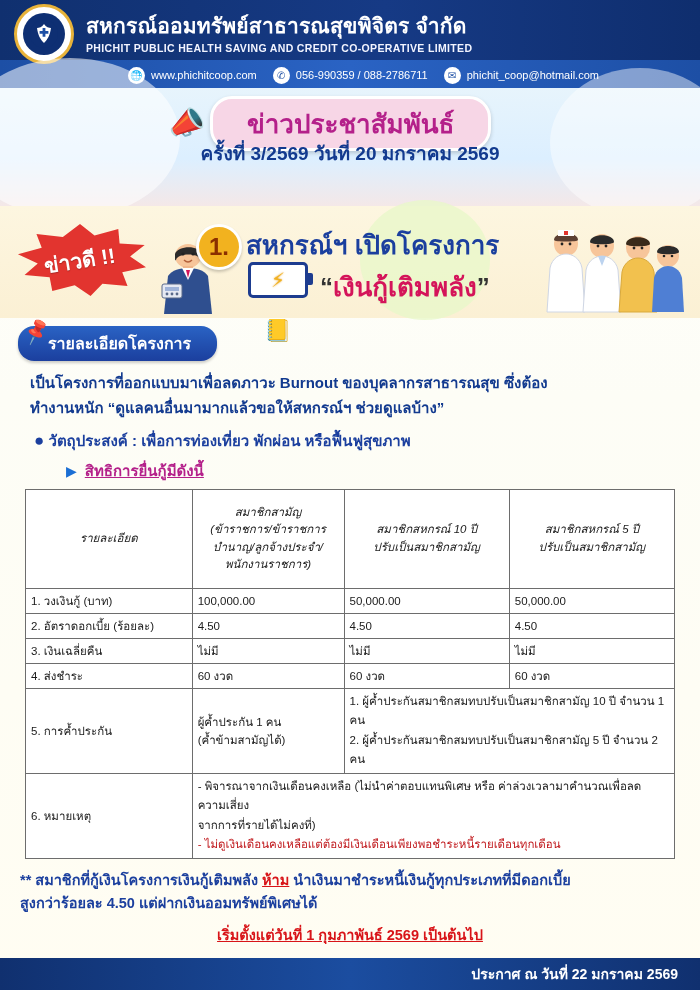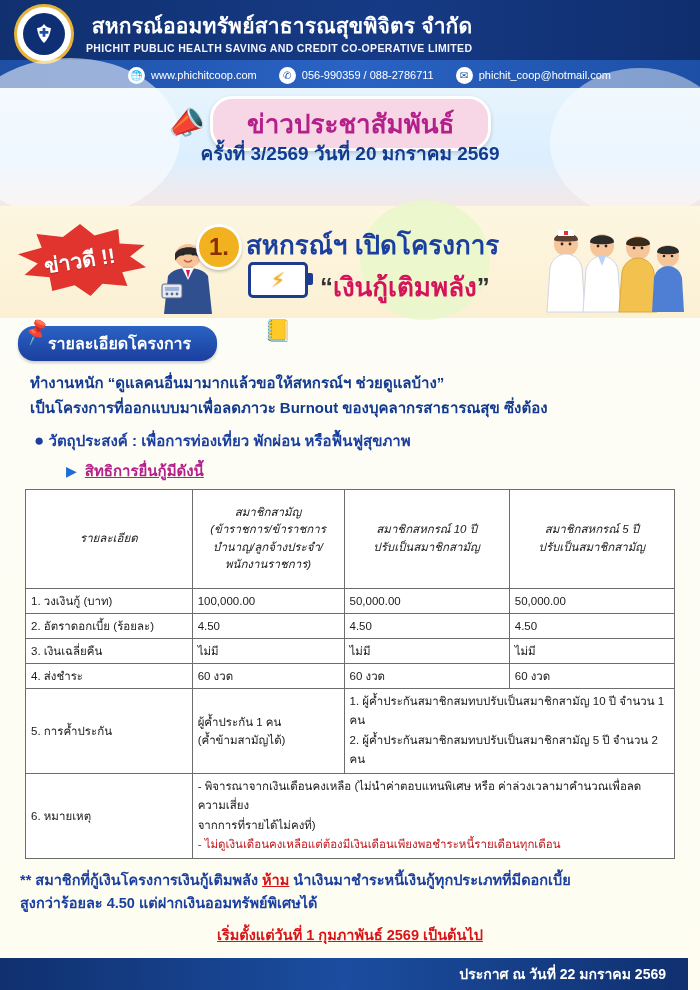--- a/index.html
+++ b/index.html
@@ -8,32 +8,32 @@
     font-family:"Liberation Sans","DejaVu Sans",sans-serif;
     background:#ffffff;
     overflow:hidden;
   }
   .page{position:relative;width:700px;height:990px;overflow:hidden;
         background:linear-gradient(180deg,#ffffff 0%,#fdfdf6 40%,#fffdf2 100%);}
 
   
   .header{position:relative;height:88px;background:#0f2e6e;
           background:linear-gradient(90deg,#10306f 0%,#163a85 55%,#0f2e6e 100%);}
-  .hdr-top{display:flex;align-items:center;padding:8px 0 0 14px;height:52px;text-align:right;}
+  .hdr-top{display:flex;align-items:center;padding:8px 0 0 14px;height:52px;}
   .logo{width:54px;height:54px;border-radius:50%;background:#fff;
         border:3px solid #e8b33a;display:flex;align-items:center;justify-content:center;
         flex:none;margin-right:12px;overflow:hidden;position:relative;}
   .logo .inner{width:42px;height:42px;border-radius:50%;background:#0e2f73;
         display:flex;align-items:center;justify-content:center;}
   .logo .inner svg{display:block;}
   .hdr-txt{color:#fff;line-height:1.15;}
   .hdr-th{font-size:21px;font-weight:bold;letter-spacing:.2px;}
   .hdr-en{font-size:10.5px;font-weight:bold;letter-spacing:.35px;margin-top:3px;color:#f2f4ff;}
   .hdr-bar{height:30px;background:linear-gradient(90deg,#1d4fa5 0%,#2a63c4 50%,#1d4fa5 100%);
-           display:flex;align-items:center;padding-left:128px;gap:22px;color:#fff;font-size:11px;}
+           display:flex;align-items:center;padding-left:128px;gap:16px;color:#fff;font-size:11px;}
   .hdr-item{display:flex;align-items:center;gap:6px;}
   .cicon{width:17px;height:17px;border-radius:50%;background:#fff;color:#1d4fa5;
          display:flex;align-items:center;justify-content:center;font-size:10px;font-weight:bold;}
 
   
   .banner{position:relative;height:118px;background:#dff1fb;
           background:linear-gradient(180deg,#e7f4fc 0%,#dcefff 60%,#f4e8e8 100%);}
   .banner:before{content:"";position:absolute;left:-40px;top:-30px;width:220px;height:160px;
      border-radius:50%;background:rgba(255,255,255,.55);}
   .banner:after{content:"";position:absolute;right:-30px;top:-20px;width:180px;height:150px;
@@ -99,21 +99,21 @@
   .col3{width:166px;}
   .col4{width:166px;}
   td.tall{line-height:1.7;}
   .note-red{color:#c0181c;}
 
   
   .warn{margin:10px 20px 0 20px;font-size:14.5px;font-weight:bold;color:#1b3f9e;line-height:1.6;}
   .warn .red{color:#d81418;text-decoration:underline;}
   .startdate{text-align:center;margin-top:8px;font-size:14.5px;font-weight:bold;
              color:#d81418;text-decoration:underline;}
-  .footer{position:absolute;left:0;right:12px;bottom:0;height:32px;
+  .footer{position:absolute;left:0;right:0;bottom:0;height:32px;
           background:linear-gradient(90deg,#10306f 0%,#1b4da0 50%,#10306f 100%);
           color:#fff;font-size:14px;font-weight:bold;display:flex;align-items:center;
           justify-content:flex-end;padding-right:22px;}
 </style>
 </head>
 <body>
 
 <div class="page">
 
   
@@ -222,22 +222,22 @@
   </div>
 
   
   <div class="sec-label">
     <span class="pin">📌</span>
     <span>รายละเอียดโครงการ</span>
     <span class="book">📒</span>
   </div>
 
   <div class="body-txt">
+    <div>เป็นโครงการที่ออกแบบมาเพื่อลดภาวะ Burnout ของบุคลากรสาธารณสุข ซึ่งต้อง</div>
     <div>ทำงานหนัก “ดูแลคนอื่นมามากแล้วขอให้สหกรณ์ฯ ช่วยดูแลบ้าง”</div>
-    <div>เป็นโครงการที่ออกแบบมาเพื่อลดภาวะ Burnout ของบุคลากรสาธารณสุข ซึ่งต้อง</div>
   </div>
 
   <div class="bullet-row">
     <span class="dot">●</span>
     <span>วัตถุประสงค์ : เพื่อการท่องเที่ยว พักผ่อน หรือฟื้นฟูสุขภาพ</span>
   </div>
 
   <div class="sub-row">
     <span class="tri">▶</span>
     <span class="uline">สิทธิการยื่นกู้มีดังนี้</span>

